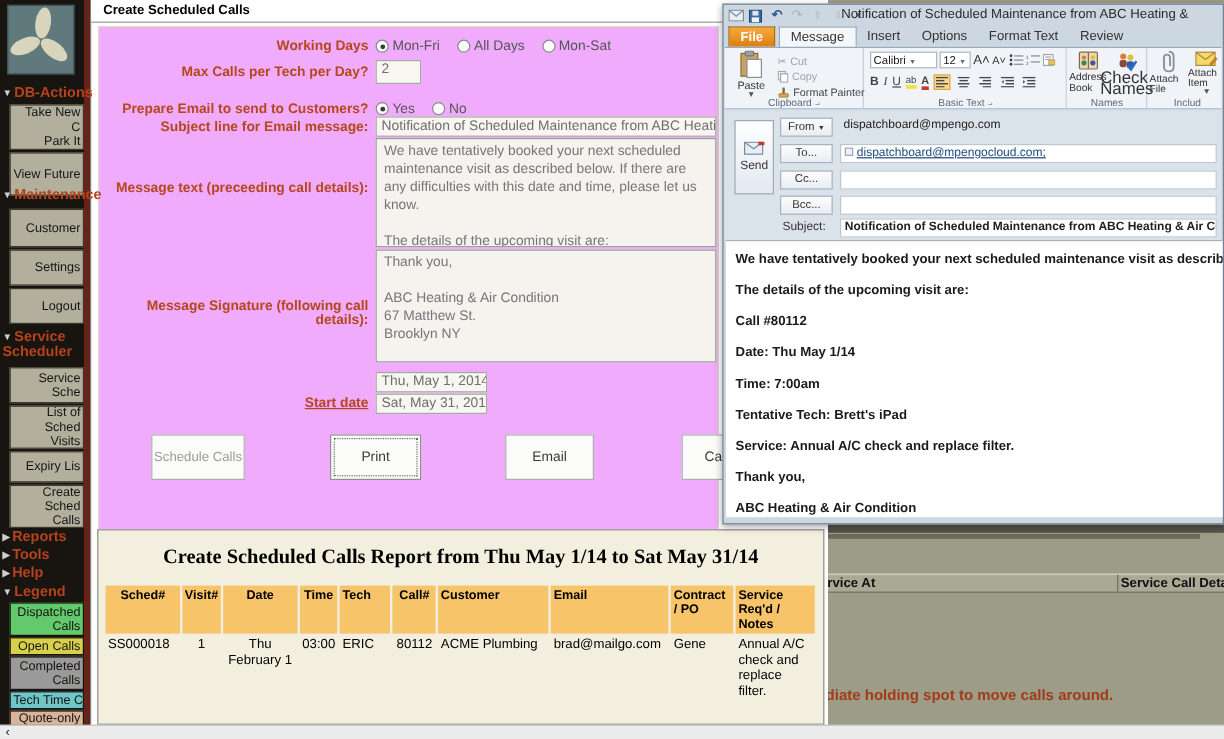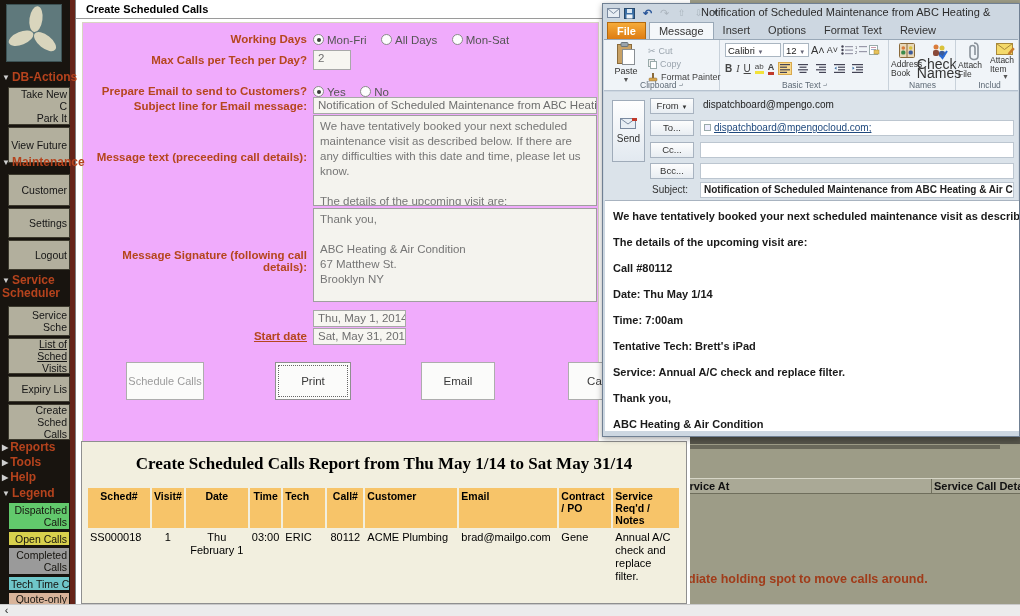--- a/index.html
+++ b/index.html
@@ -225,21 +225,21 @@
 Park It</div>
     <div class="side-btn" style="top:127px; height:36px;">View Future</div>
 
     <div class="side-h" style="top:155px;"><span class="tri">▼</span><span>Maintenance</span></div>
     <div class="side-btn" style="top:174px; height:32px;">Customer</div>
     <div class="side-btn" style="top:208px; height:30px;">Settings</div>
     <div class="side-btn" style="top:240px; height:30px;">Logout</div>
 
     <div class="side-h wrap" style="top:274px;"><span class="tri">▼</span><span>Service Scheduler</span></div>
     <div class="side-btn" style="top:306px; height:30px;">Service Sche</div>
-    <div class="side-btn" style="top:338px; height:36px;text-decoration:underline;">List of Sched
+    <div class="side-btn" style="top:338px; height:36px;">List of Sched
 Visits</div>
     <div class="side-btn" style="top:376px; height:26px;">Expiry Lis</div>
     <div class="side-btn" style="top:404px; height:36px;">Create Sched
 Calls</div>
 
     <div class="side-h" style="top:440px;"><span class="tri">▶</span><span>Reports</span></div>
     <div class="side-h" style="top:455px;"><span class="tri">▶</span><span>Tools</span></div>
     <div class="side-h" style="top:470px;"><span class="tri">▶</span><span>Help</span></div>
     <div class="side-h" style="top:486px;"><span class="tri">▼</span><span>Legend</span></div>
 

